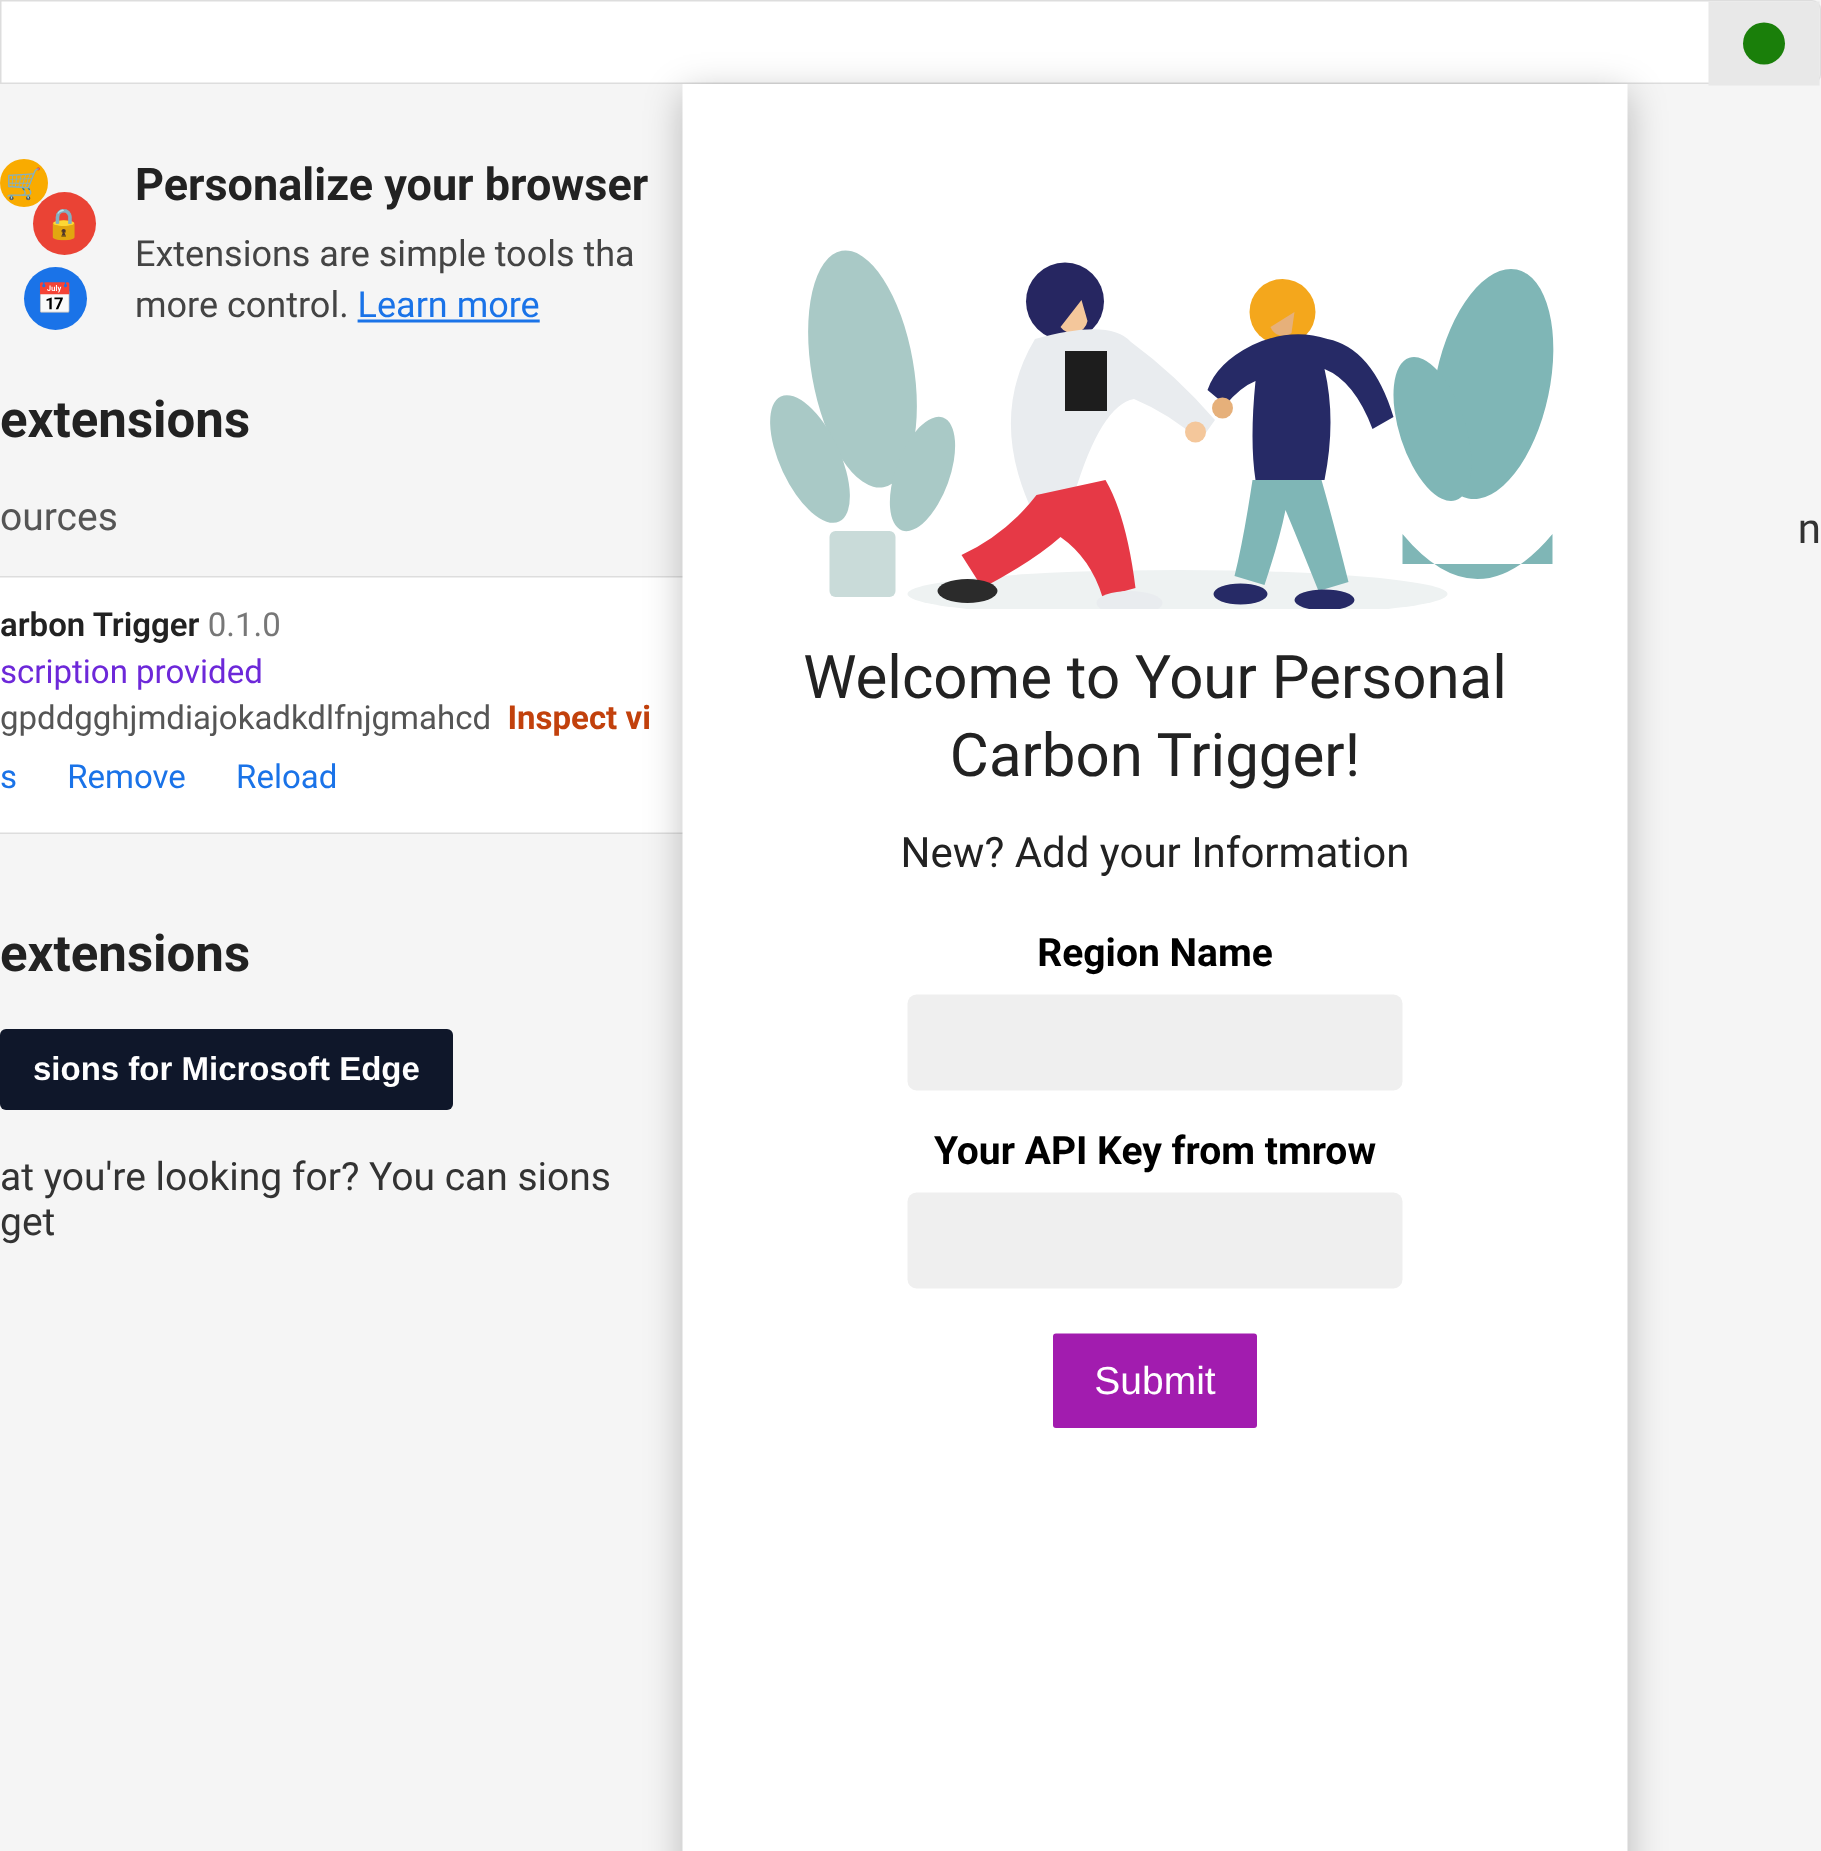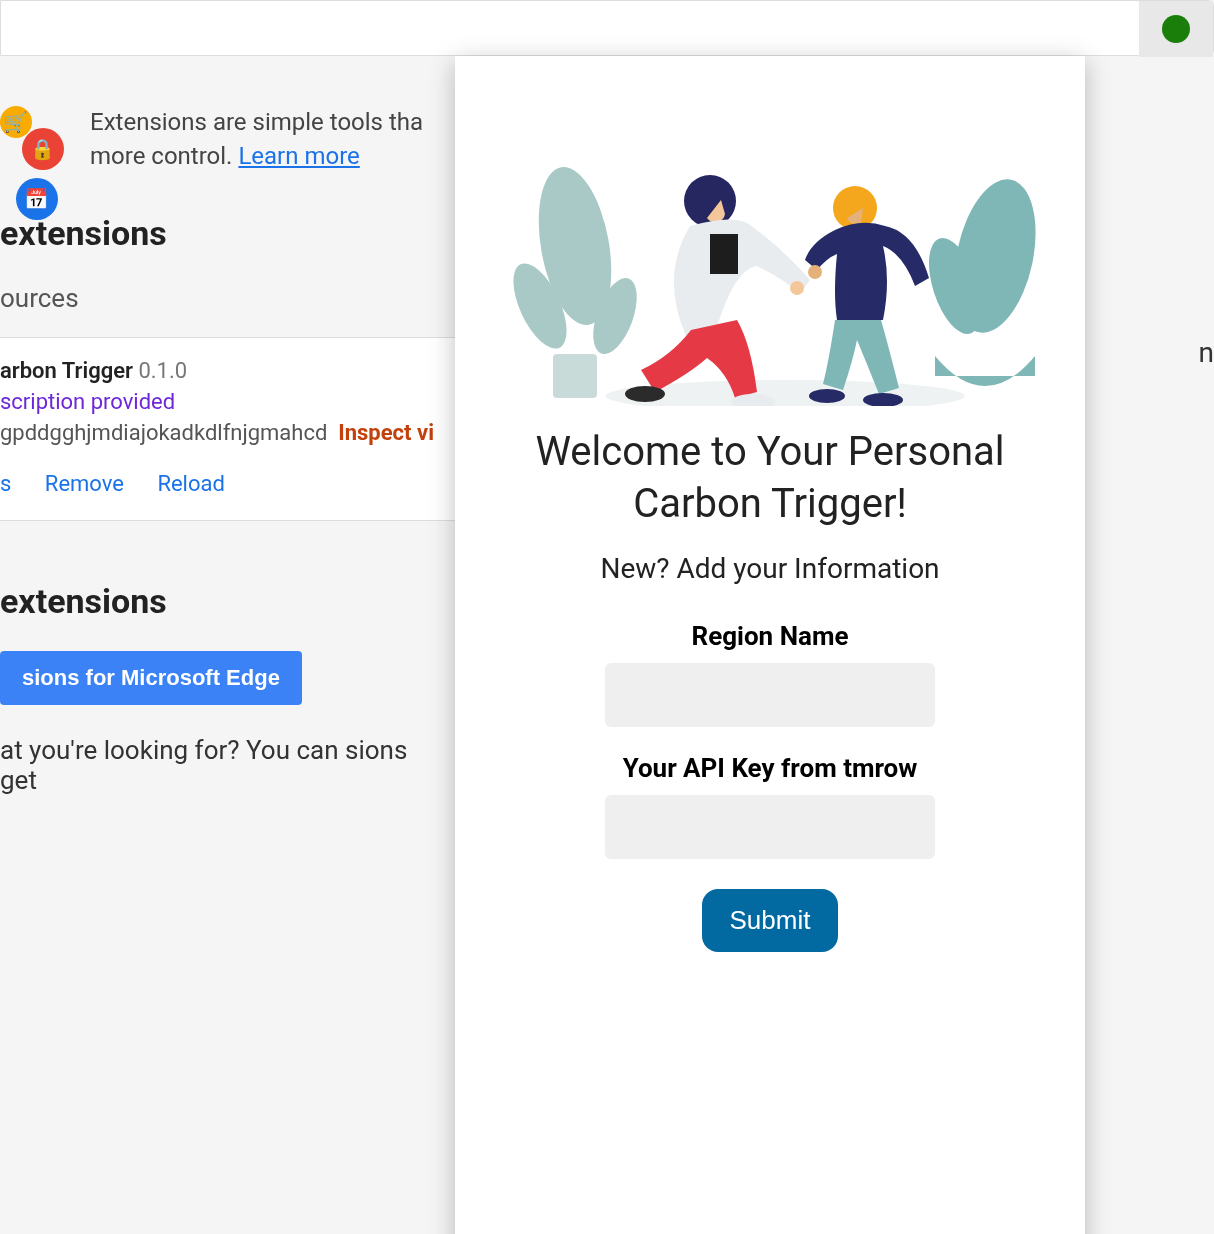--- a/index.html
+++ b/index.html
@@ -86,31 +86,31 @@
     padding: 20px 20px 24px 120px;
     border-top:1px solid #ddd;
     border-bottom:1px solid #ddd;
     font-size:22px;
   }
   .ext-title { font-weight:600; display:inline; }
   .ext-ver { color:#777; }
   .ext-desc { color:#6d28d9; margin-top:6px;}
   .ext-id   { color:#555; margin-top:6px; word-break:break-all; }
   .ext-id b { color:#c2410c; font-weight:700;}
-  .ext-links { margin-top:26px; }
+  .ext-links { margin-top:14px; }
   .ext-links a { color:#1a73e8; margin-right:28px; font-size:22px; text-decoration:none; }
   .find-section {
     padding: 60px 20px 20px 120px;
   }
   .find-section h2 {
     font-size:34px; font-weight:700; margin-bottom: 30px;
   }
   .edge-btn {
     display:inline-block;
-    background:#3b82f6;
+    background:#0f172a;
     color:#fff;
     font-size:22px;
     font-weight:600;
     padding: 14px 22px;
     border-radius:4px;
     border:none;
   }
   .find-note {
     font-size:26px; color:#333; margin-top:30px;
   }
@@ -156,26 +156,26 @@
     width: 330px;
     height: 64px;
     background:#efefef;
     border:none;
     border-radius:6px;
     font-size:22px;
     padding:0 14px;
     margin-bottom: 26px;
   }
   .submit-btn {
-    background:#0369a1;
+    background:#a21caf;
     color:#fff;
     font-size:26px;
     padding:16px 28px;
     border:none;
-    border-radius:16px;
+    border-radius:2px;
     cursor:pointer;
     margin-top:4px;
   }
 </style>
 </head>
 <body>
 
 <div class="address-bar">
   <span class="star-icon">
     <svg width="26" height="26" viewBox="0 0 24 24" fill="none" stroke="#555" stroke-width="1.6">
@@ -190,20 +190,21 @@
 </div>
 
 <div class="bg-page">
   <div class="promo">
     <div class="promo-icons">
       <div class="icon-circle ic-cart">🛒</div>
       <div class="icon-circle ic-lock">🔒</div>
       <div class="icon-circle ic-cal">📅</div>
     </div>
     <div class="promo-text">
+      <h2>Personalize your browser</h2>
       <p>
         <span>Extensions are simple tools tha</span><br>
         <span>more control. </span><a href="#">Learn more</a>
       </p>
     </div>
   </div>
 
   <h2 class="section-title">extensions</h2>
   <div class="sub">ources</div>
 

